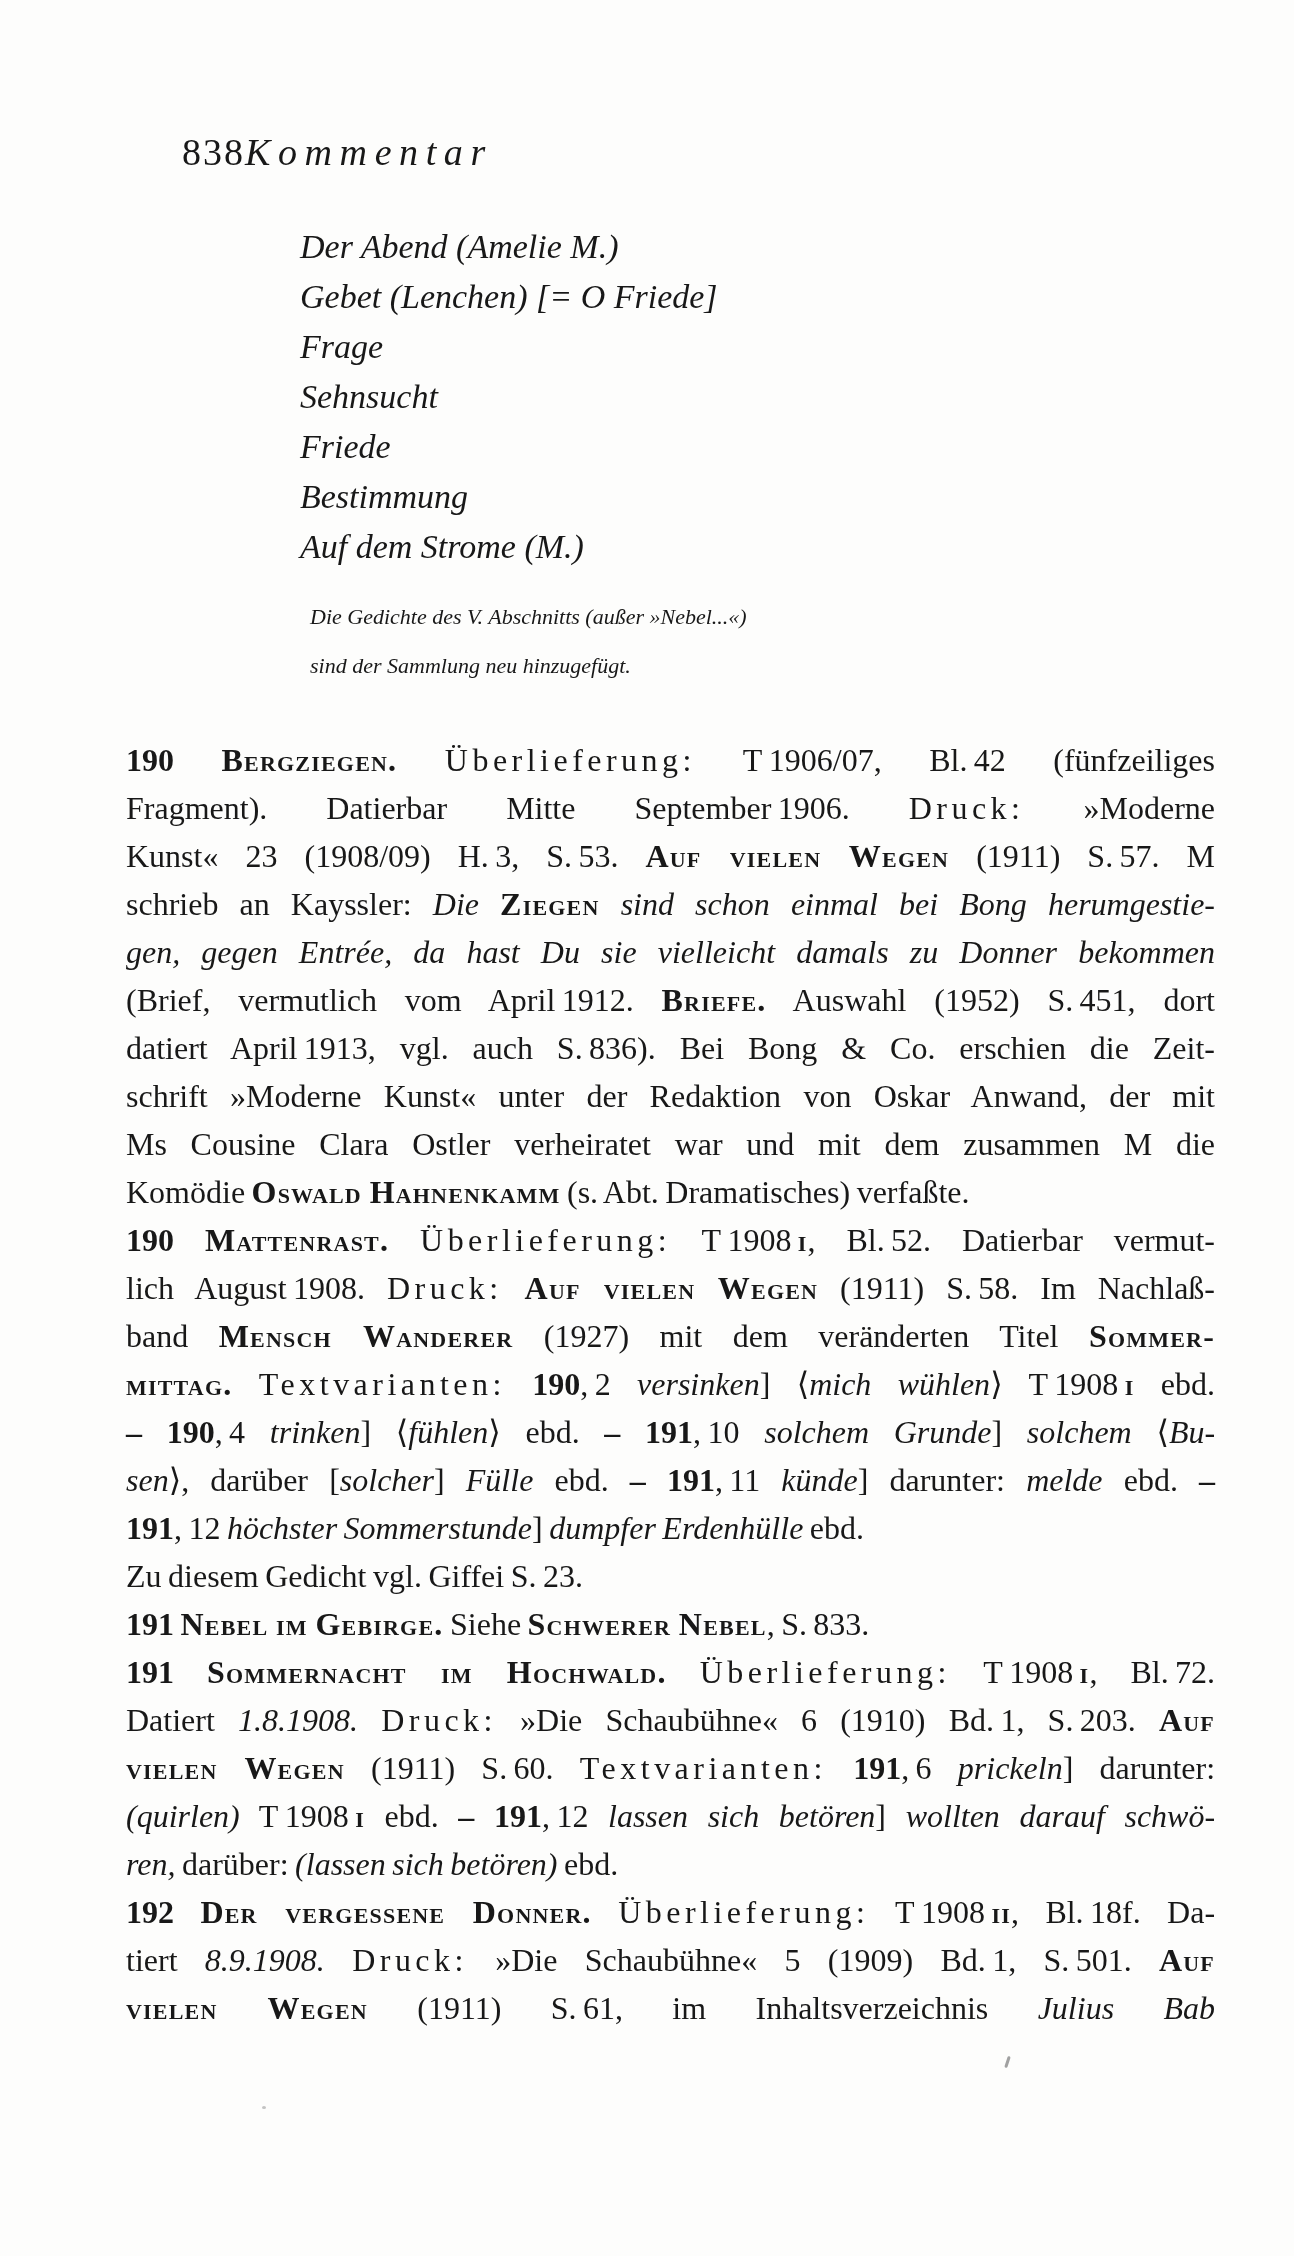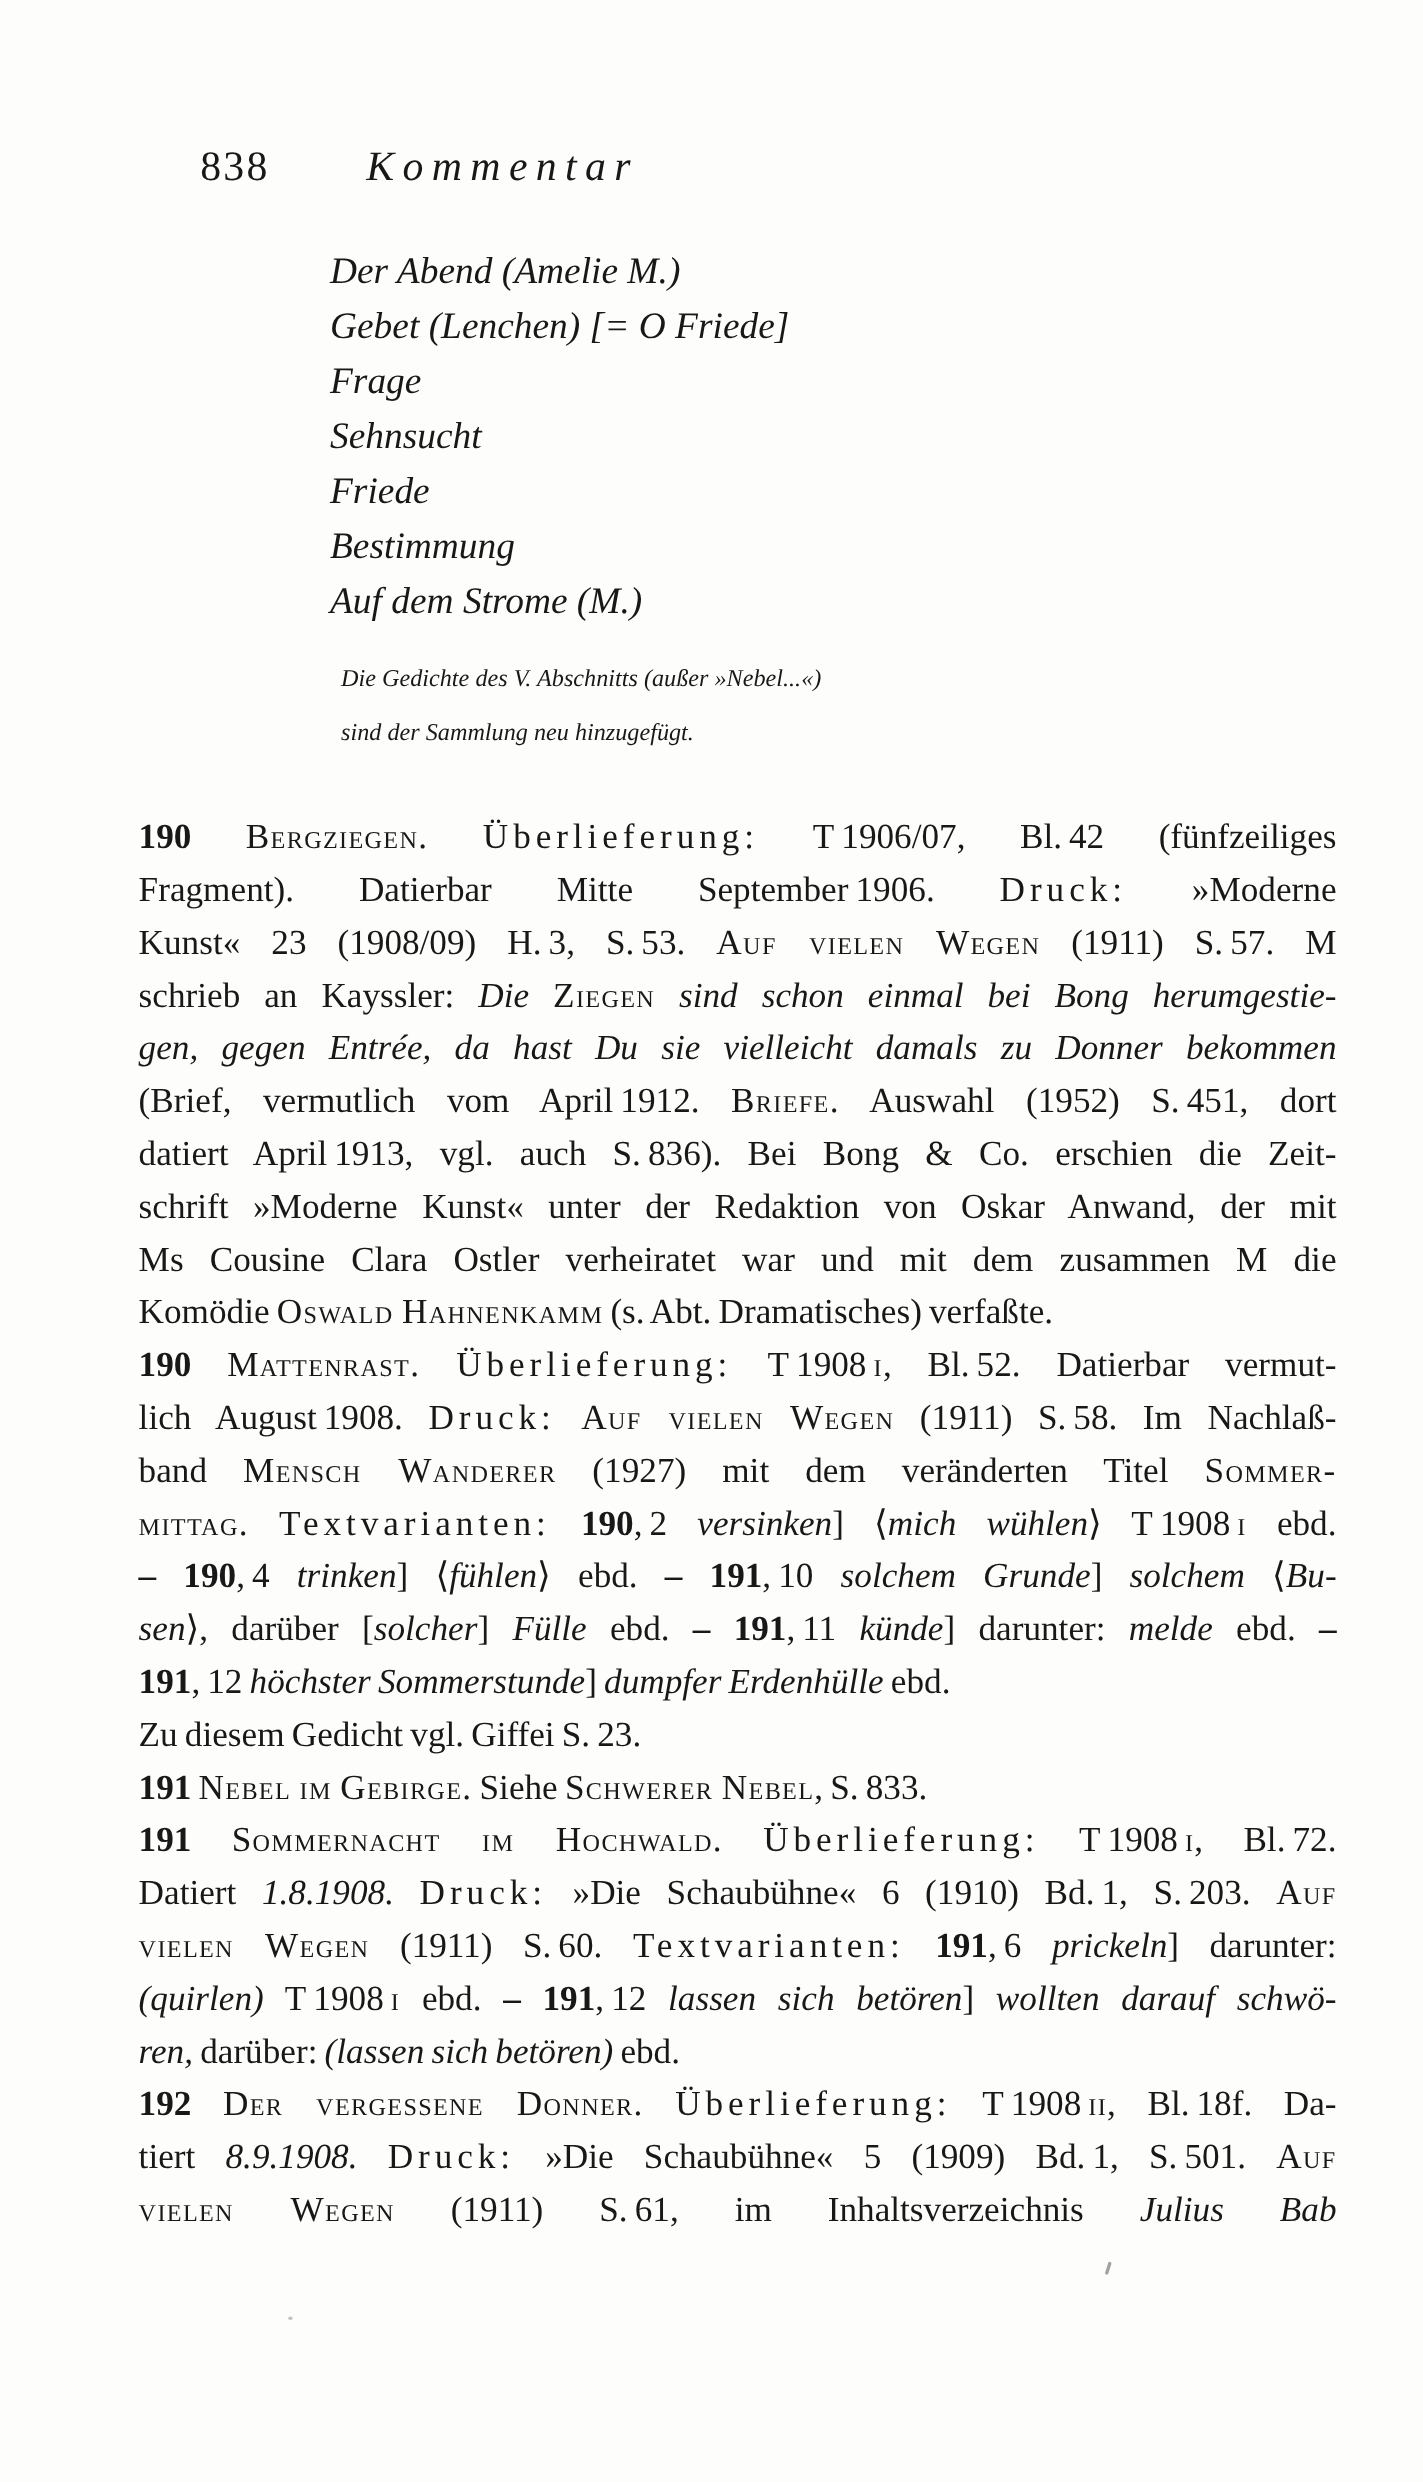--- a/index.html
+++ b/index.html
@@ -4,32 +4,32 @@
 <style>
   html,body{margin:0;padding:0;}
   body{
     width:1294px;height:2256px;position:relative;overflow:hidden;
     background:#fdfdfc;color:#181818;
     font-family:"Liberation Serif","DejaVu Serif",serif;
     -webkit-font-smoothing:antialiased;
   }
   .pagehead{position:absolute;left:150px;top:130px;font-size:38px;line-height:44px;white-space:nowrap;}
   .pagenum{letter-spacing:2px;margin-left:32px;}
-  .runhead{font-style:italic;letter-spacing:0.2em;margin-left:88px;}
+  .runhead{font-style:italic;letter-spacing:0.2em;}
 
   .poemlist{position:absolute;left:300px;top:222px;font-size:34px;font-style:italic;line-height:50px;white-space:nowrap;}
   .note{position:absolute;left:310px;top:592px;font-size:22px;font-style:italic;line-height:49px;white-space:nowrap;}
 
   .commentary{position:absolute;left:126px;top:736px;width:1089px;font-size:32px;line-height:48px;}
   .tline{text-align:left;word-spacing:-1.5px;}
   .tline.j{text-align:justify;text-align-last:justify;}
 
   .run-i{font-style:italic;}
   .run-b{font-weight:700;}
-  .run-sc{font-variant:small-caps;letter-spacing:1.2px;}
+  .run-sc{font-variant:small-caps;letter-spacing:1.2px;font-weight:bold;}
   .run-ls{letter-spacing:0.14em;}
 
   .speck{position:absolute;background:#555;opacity:.55;}
   .speck-a{left:1006px;top:2056px;width:3px;height:12px;border-radius:2px;transform:rotate(18deg);}
   .speck-b{left:262px;top:2106px;width:4px;height:3px;border-radius:50%;opacity:.35;}
 </style>
 </head>
 <body>
 
 <div class="pagehead">

